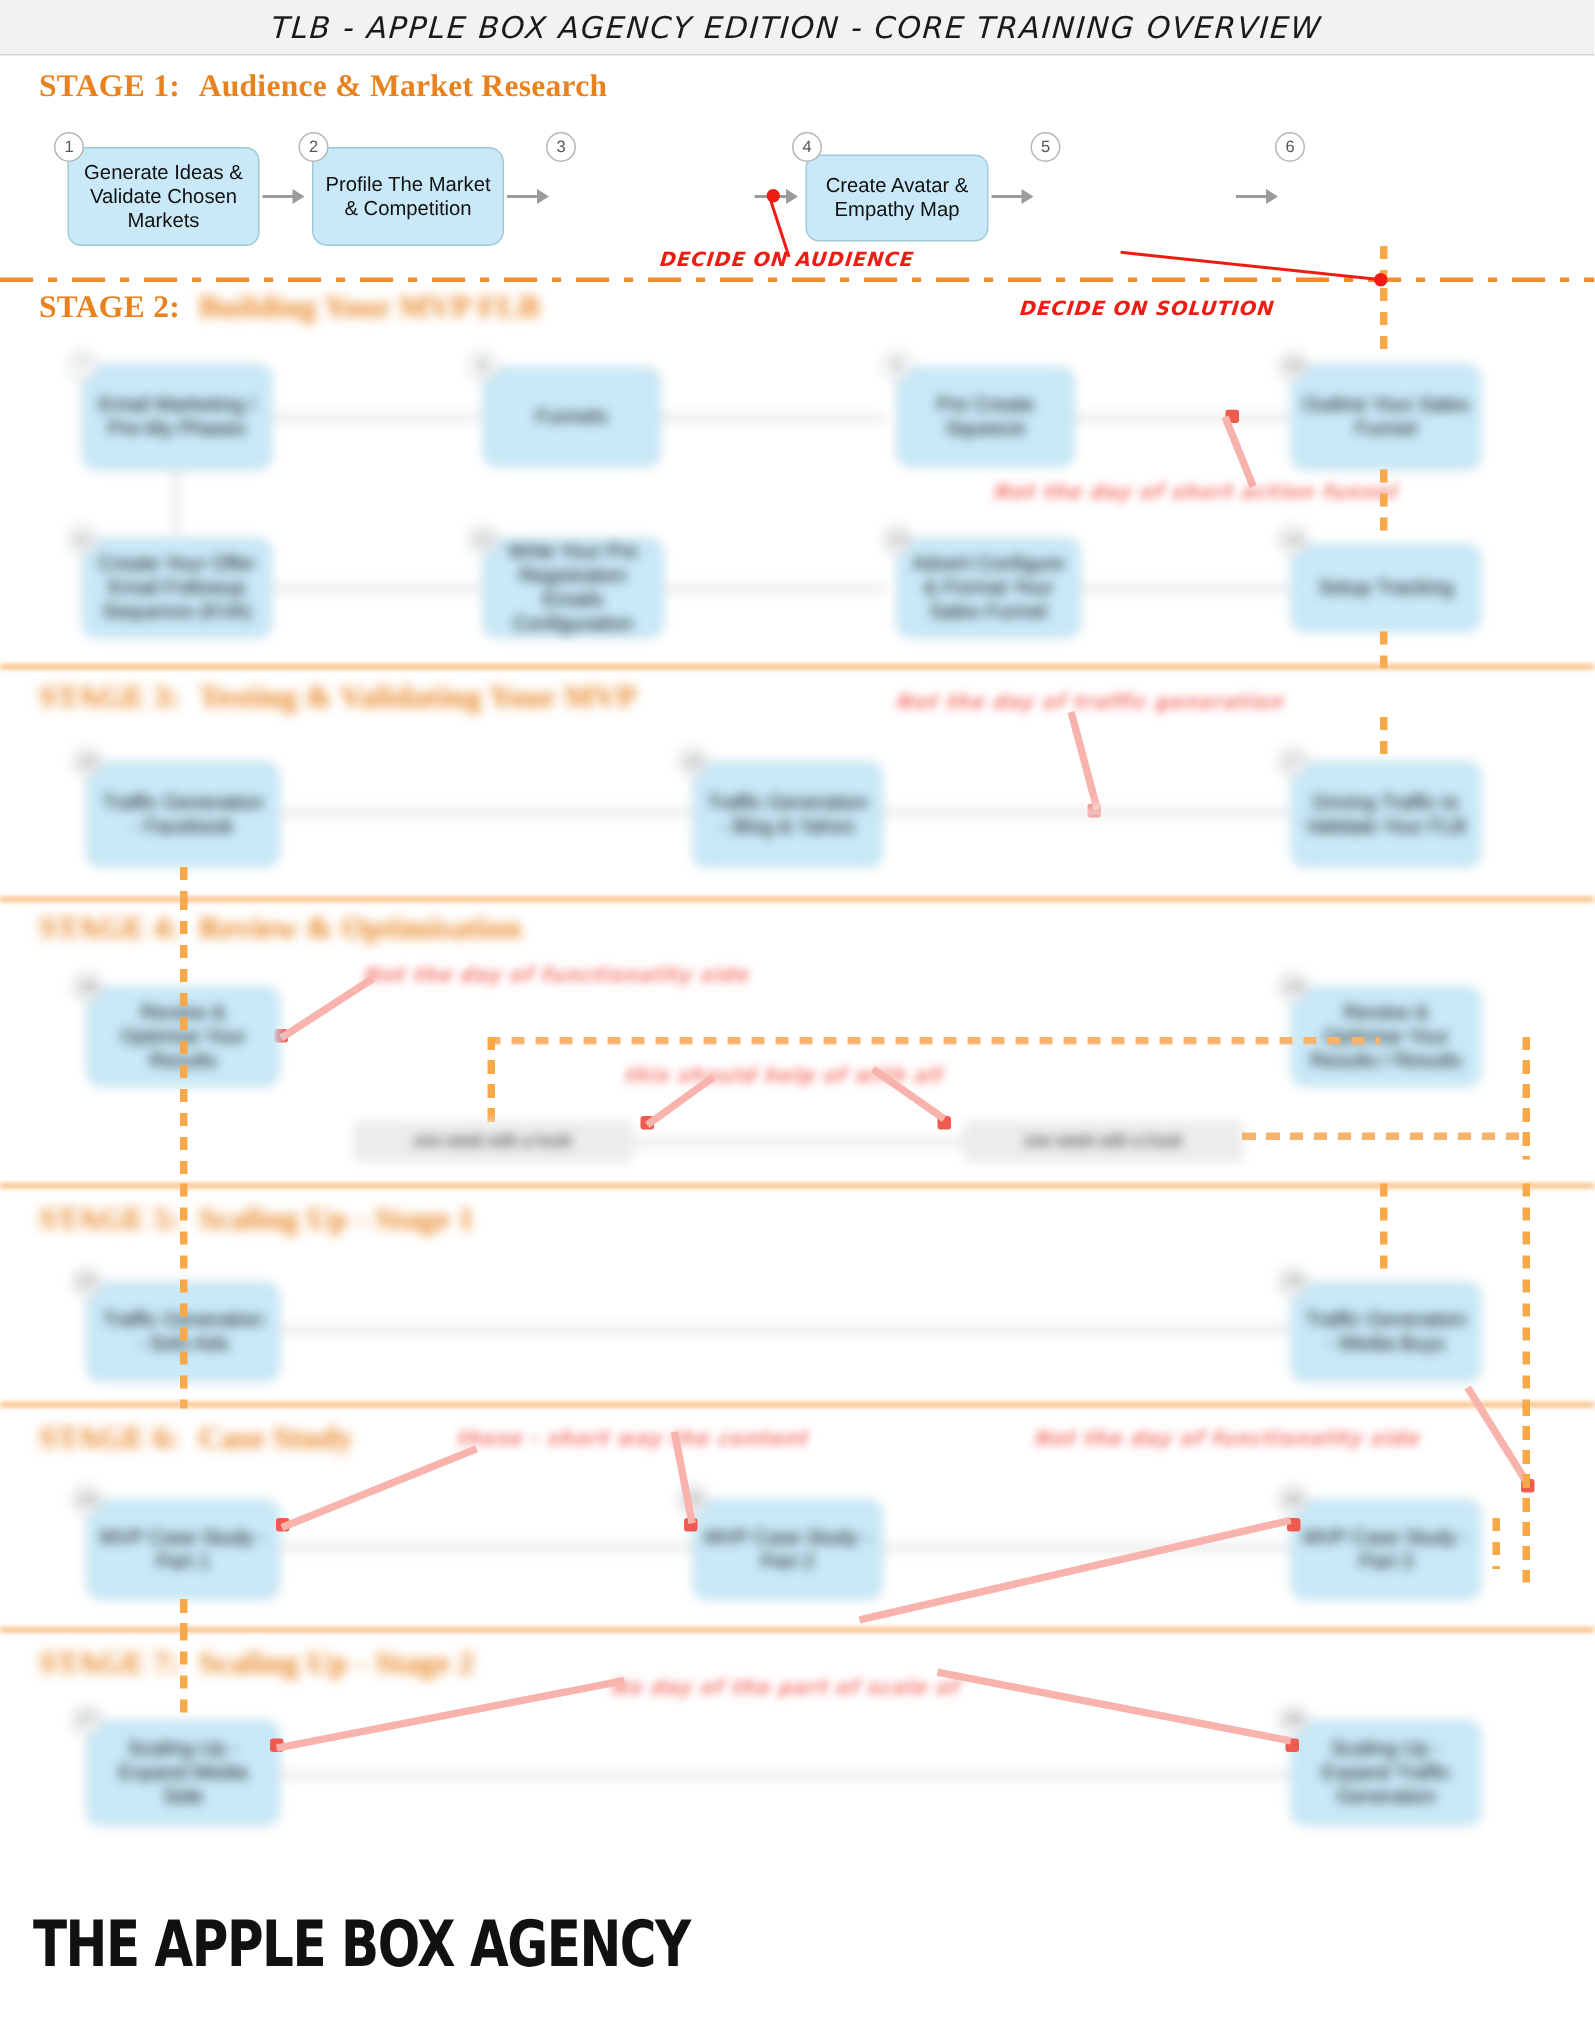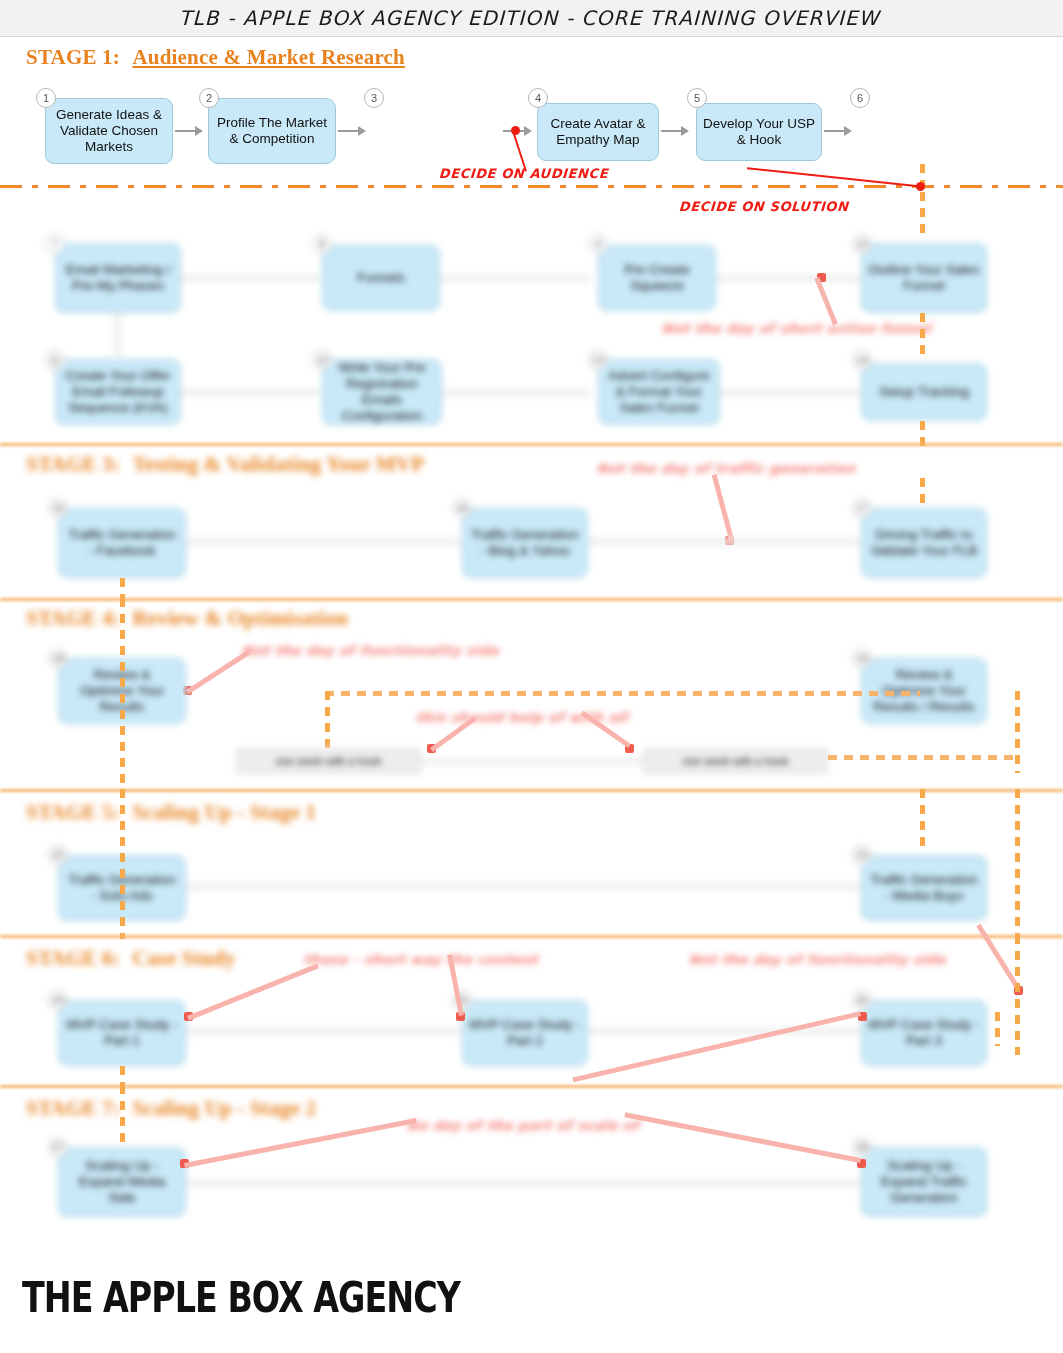--- a/index.html
+++ b/index.html
@@ -115,21 +115,21 @@
 <body>
 
 <div id="page">
 
   <div class="header">
     <div class="header-title">TLB - APPLE BOX AGENCY EDITION - CORE TRAINING OVERVIEW</div>
   </div>
 
   <div class="stage-heading" style="left:26px; top:45px;">
     <span class="num">STAGE 1:</span>
-    <span class="sub" style="margin-left: 7px; text-decoration: underline;">Audience &amp; Market Research</span>
+    <span class="sub" style="margin-left: 7px;">Audience &amp; Market Research</span>
   </div>
 
   <div class="node-num" style="left:36px; top:88px;">1</div>
   <div class="node" style="left:45px; top:98px; width:128px; height:66px;">Generate Ideas &amp; Validate Chosen Markets</div>
 
   <div class="hline" style="left:175px; top:130px; width:22px;"></div>
   <div class="arrow-head" style="left:195px; top:126px;"></div>
 
   <div class="node-num" style="left:199px; top:88px;">2</div>
   <div class="node" style="left:208px; top:98px; width:128px; height:66px;border-radius:10px;">Profile The Market &amp; Competition</div>
@@ -142,35 +142,38 @@
   <div class="hline" style="left:503px; top:130px; width:26px;"></div>
   <div class="arrow-head" style="left:524px; top:126px;"></div>
 
   <div class="node-num" style="left:528px; top:88px;">4</div>
   <div class="node" style="left:537px; top:103px; width:122px; height:58px;">Create Avatar &amp; Empathy Map</div>
 
   <div class="hline" style="left:661px; top:130px; width:22px;"></div>
   <div class="arrow-head" style="left:681px; top:126px;"></div>
 
   <div class="node-num" style="left:687px; top:88px;">5</div>
-  <div class="node" style="left:696px; top:103px; width:126px; height:58px;">Develop Your USP &amp; Hook</div>
 
   <div class="hline" style="left:824px; top:130px; width:22px;"></div>
   <div class="arrow-head" style="left:844px; top:126px;"></div>
 
   <div class="node-num" style="left:850px; top:88px;">6</div>
 
   <div class="reddot" style="left:511px; top:126px;"></div>
   <div class="redline" style="left:514px; top:131px; width:42px; transform:rotate(72deg);"></div>
   <div class="annot" style="left:440px; top:166px;">DECIDE ON AUDIENCE</div>
 
   <div class="oline" style="left:920px; top:164px; height:26px;"></div>
 
   <div class="divider" style="top:185px;"></div>
 
+  <div class="stage-heading" style="left:26px; top:192px;">
+    <span class="num">STAGE 2:</span>
+    <span class="sub blur-1" style="display: inline-block; margin-left: 7px;">Building Your MVP FLB</span>
+  </div>
 
   <div class="reddot" style="left:916px; top:182px;"></div>
   <div class="redline" style="left:916px; top:187px; width:170px; transform:rotate(186deg);"></div>
   <div class="annot" style="left:680px; top:199px;">DECIDE ON   SOLUTION</div>
 
   <div class="oline" style="left:920px; top:192px; height:48px;"></div>
 
   <div class="blur-1">
     <div class="node-num" style="left:45px; top:234px;">7</div>
     <div class="node" style="left:55px; top:243px; width:126px; height:70px;">Email Marketing / Pre-My Phases</div>

